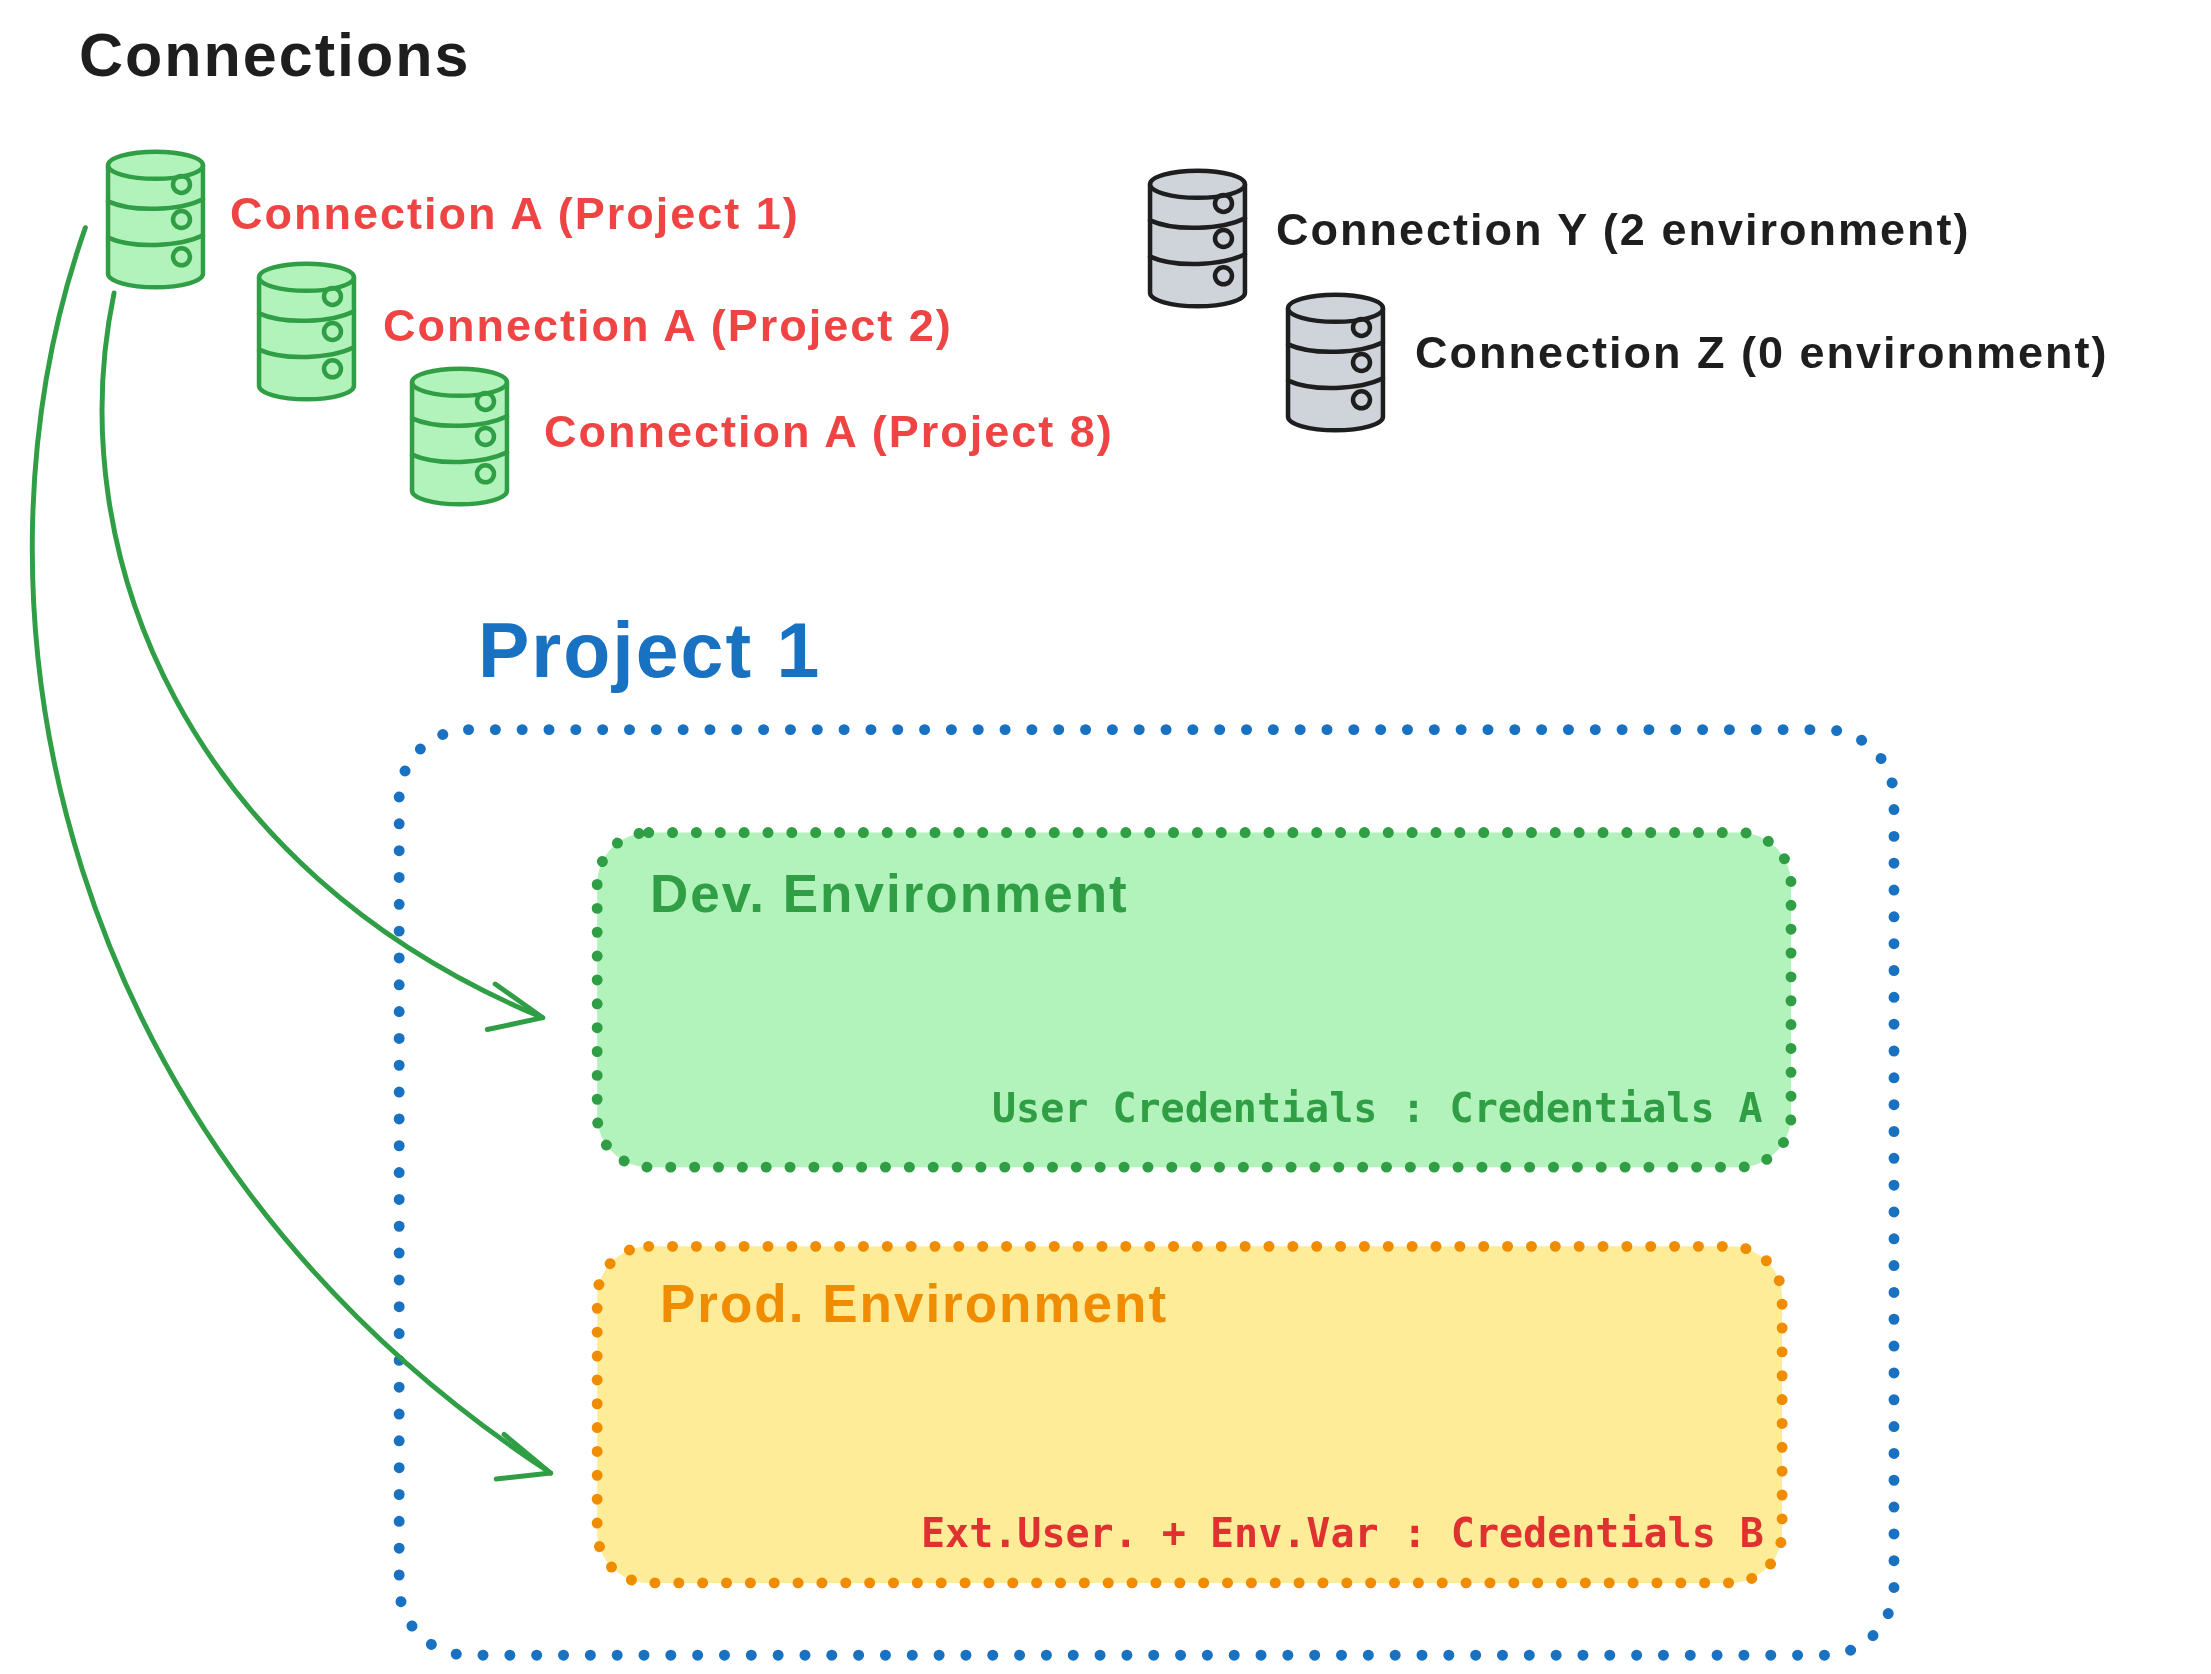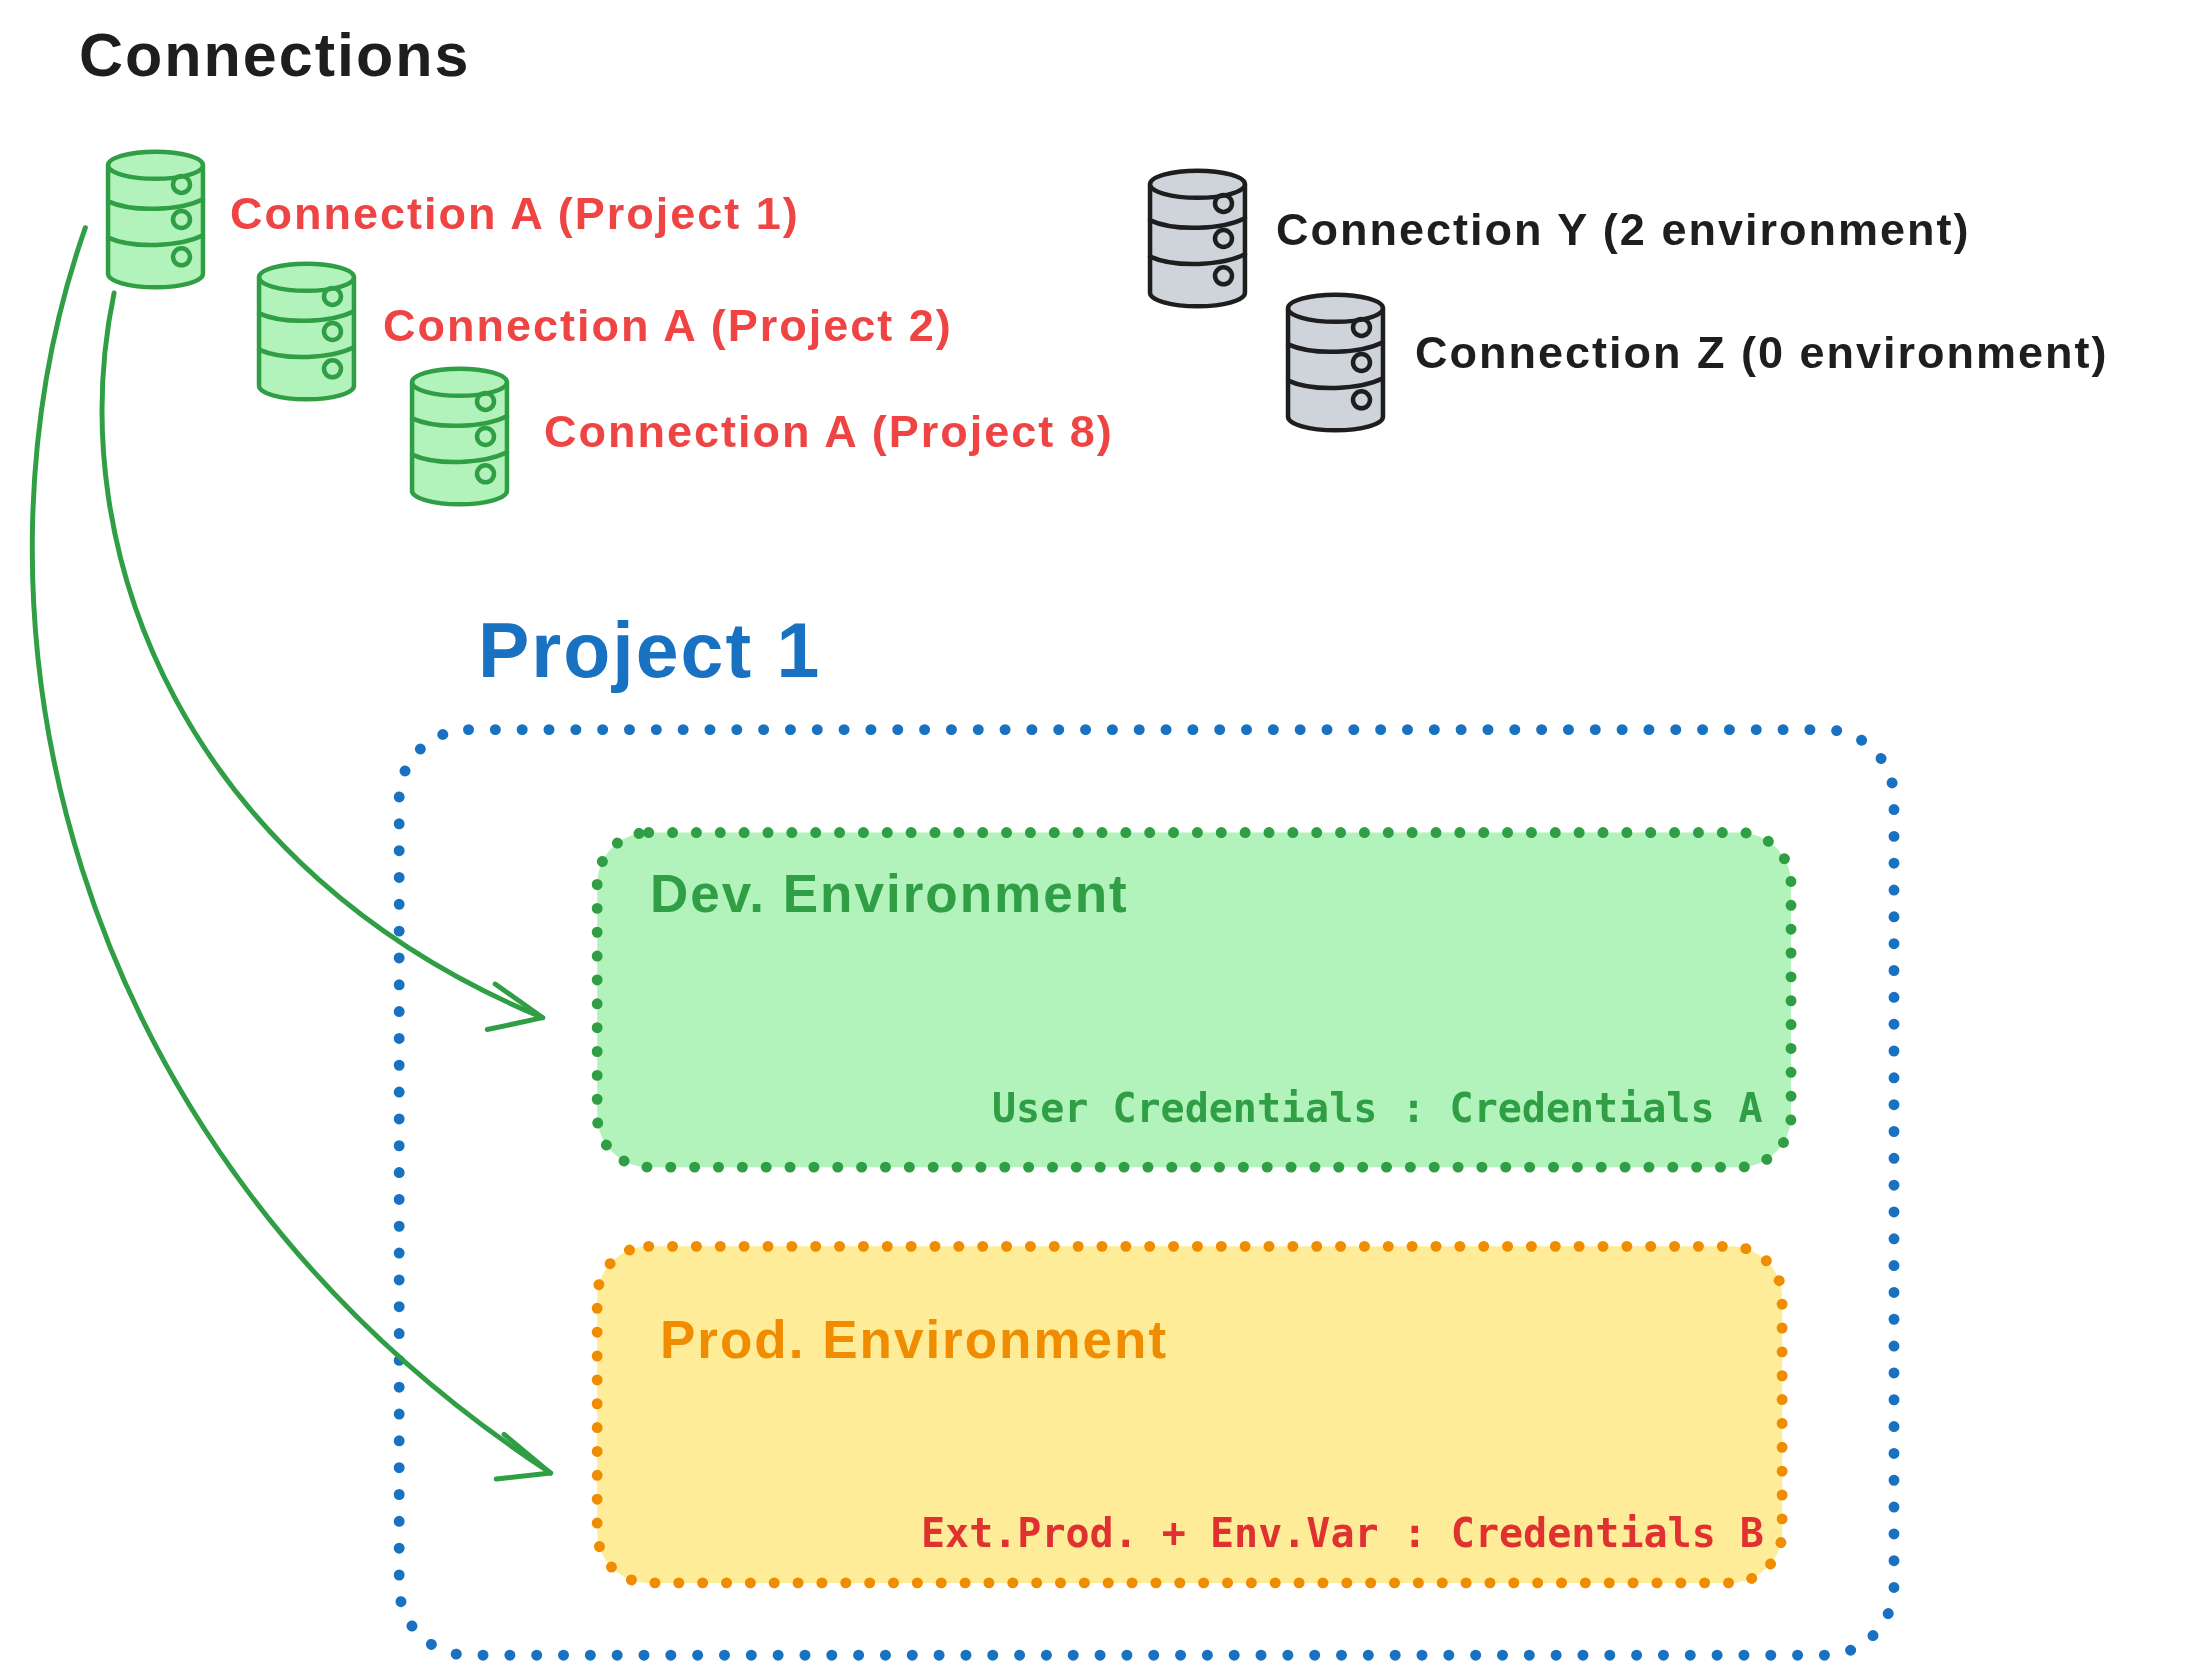--- a/index.html
+++ b/index.html
@@ -18,21 +18,21 @@
   .lbl-g1{left:230px;top:188px;}
   .lbl-g2{left:383px;top:300px;}
   .lbl-g3{left:544px;top:406px;}
   .lbl-y{left:1276px;top:204px;}
   .lbl-z{left:1415px;top:327px;text-align:right;}
 
   .project-title{left:478px;top:606px;font-size:77px;color:#1971c2;}
 
   .env-title{font-size:53px;}
   .dev-title{left:650px;top:863px;color:#2f9e44;}
-  .prod-title{left:660px;top:1309px;color:#f08c00;}
+  .prod-title{left:660px;top:1273px;color:#f08c00;}
 
   .mono{font-family:"DejaVu Sans Mono",monospace;font-weight:700;
         font-size:40px;line-height:51px;}
   .dev-cred{left:992px;top:1083px;color:#2f9e44;}
   .prod-line1{left:921px;top:1447px;color:#e03131;}
   .prod-line2{left:921px;top:1508px;color:#e03131;}
 
   .cyl{position:absolute;width:113px;height:145px;}
   .cyl svg{width:100%;height:100%;display:block;}
   .cyl-1{left:99px;top:147px;}
@@ -125,16 +125,16 @@
 
   <div class="abs hand lbl lbl-ink lbl-y">Connection Y (2 environment)</div>
   <div class="abs hand lbl lbl-ink lbl-z">Connection Z (0 environment)</div>
 
   <div class="abs hand project-title">Project 1</div>
 
   <div class="abs mono dev-cred">User Credentials : Credentials A</div>
   <div class="abs hand env-title dev-title">Dev. Environment</div>
 
   <div class="abs hand env-title prod-title">Prod. Environment</div>
-  <div class="abs mono prod-line2">Ext.Prod. + Env.Var : Credentials B</div>
+  <div class="abs mono prod-line2">Ext.User. + Env.Var : Credentials B</div>
 
 </div>
 
 
 </body></html>

